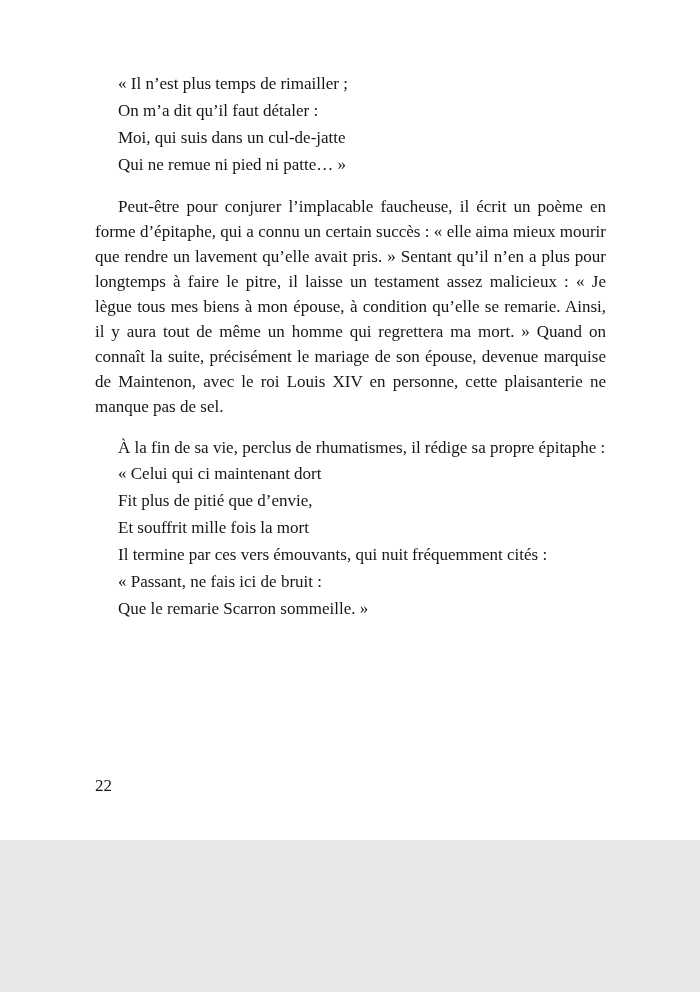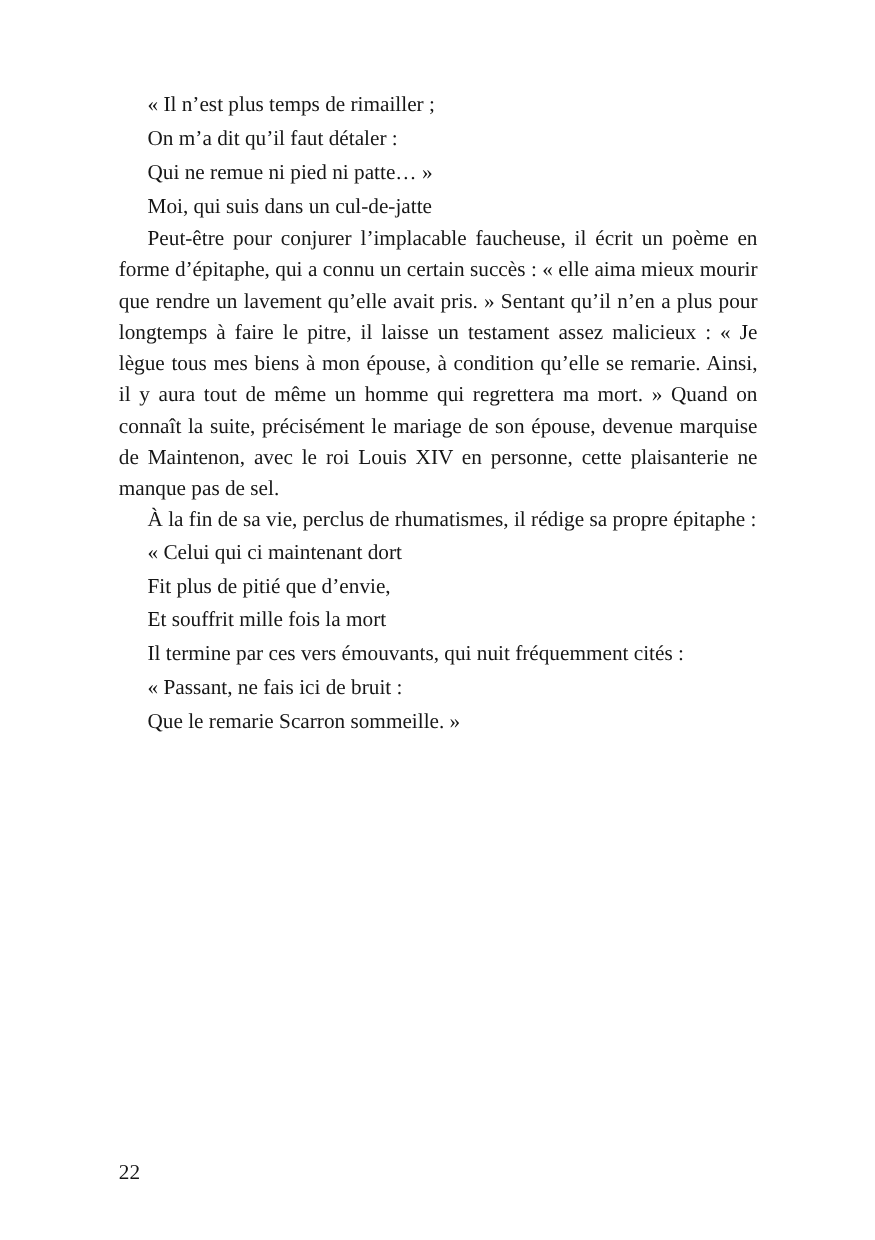--- a/index.html
+++ b/index.html
@@ -3,21 +3,21 @@
 <meta charset="utf-8">
 <style>
   html, body {
     margin: 0;
     padding: 0;
     background: #e8e8e8;
   }
   .page {
     position: relative;
     width: 700px;
-    height: 992px;
+    height: 840px;
     margin: 0 auto;
     background: #ffffff;
     font-family: "Liberation Serif", "DejaVu Serif", serif;
     color: #161616;
     box-sizing: border-box;
     padding: 70px 94px 0 95px;
     overflow: hidden;
   }
   .verse-block {
     margin: 0;
@@ -30,20 +30,21 @@
     white-space: nowrap;
   }
   .para {
     margin: 0;
     font-size: 17px;
     line-height: 25px;
     text-align: justify;
     text-indent: 23px;
   }
   .para-gap {
+    margin-top: 16px;
   }
   .inline-line {
     margin: 0;
     padding-left: 23px;
     font-size: 17px;
     line-height: 27px;
     white-space: nowrap;
   }
   .page-number {
     position: absolute;
@@ -54,22 +55,22 @@
   }
 </style>
 </head>
 <body>
 
 <div class="page">
 
   <div class="verse-block">
     <p class="verse-line">« Il n’est plus temps de rimailler ;</p>
     <p class="verse-line">On m’a dit qu’il faut détaler :</p>
+    <p class="verse-line">Moi, qui suis dans un cul-de-jatte</p>
     <p class="verse-line">Qui ne remue ni pied ni patte… »</p>
-    <p class="verse-line">Moi, qui suis dans un cul-de-jatte</p>
   </div>
 
   <p class="para para-gap">Peut-être pour conjurer l’implacable faucheuse, il écrit un poème en forme d’épitaphe, qui a connu un certain succès : « elle aima mieux mourir que rendre un lavement qu’elle avait pris. » Sentant qu’il n’en a plus pour longtemps à faire le pitre, il laisse un testament assez malicieux : « Je lègue tous mes biens à mon épouse, à condition qu’elle se remarie. Ainsi, il y aura tout de même un homme qui regrettera ma mort. » Quand on connaît la suite, précisément le mariage de son épouse, devenue marquise de Maintenon, avec le roi Louis XIV en personne, cette plaisanterie ne manque pas de sel.</p>
 
   <p class="para para-gap">À la fin de sa vie, perclus de rhumatismes, il rédige sa propre épitaphe :</p>
 
   <div class="verse-block">
     <p class="verse-line">« Celui qui ci maintenant dort</p>
     <p class="verse-line">Fit plus de pitié que d’envie,</p>
     <p class="verse-line">Et souffrit mille fois la mort</p>

